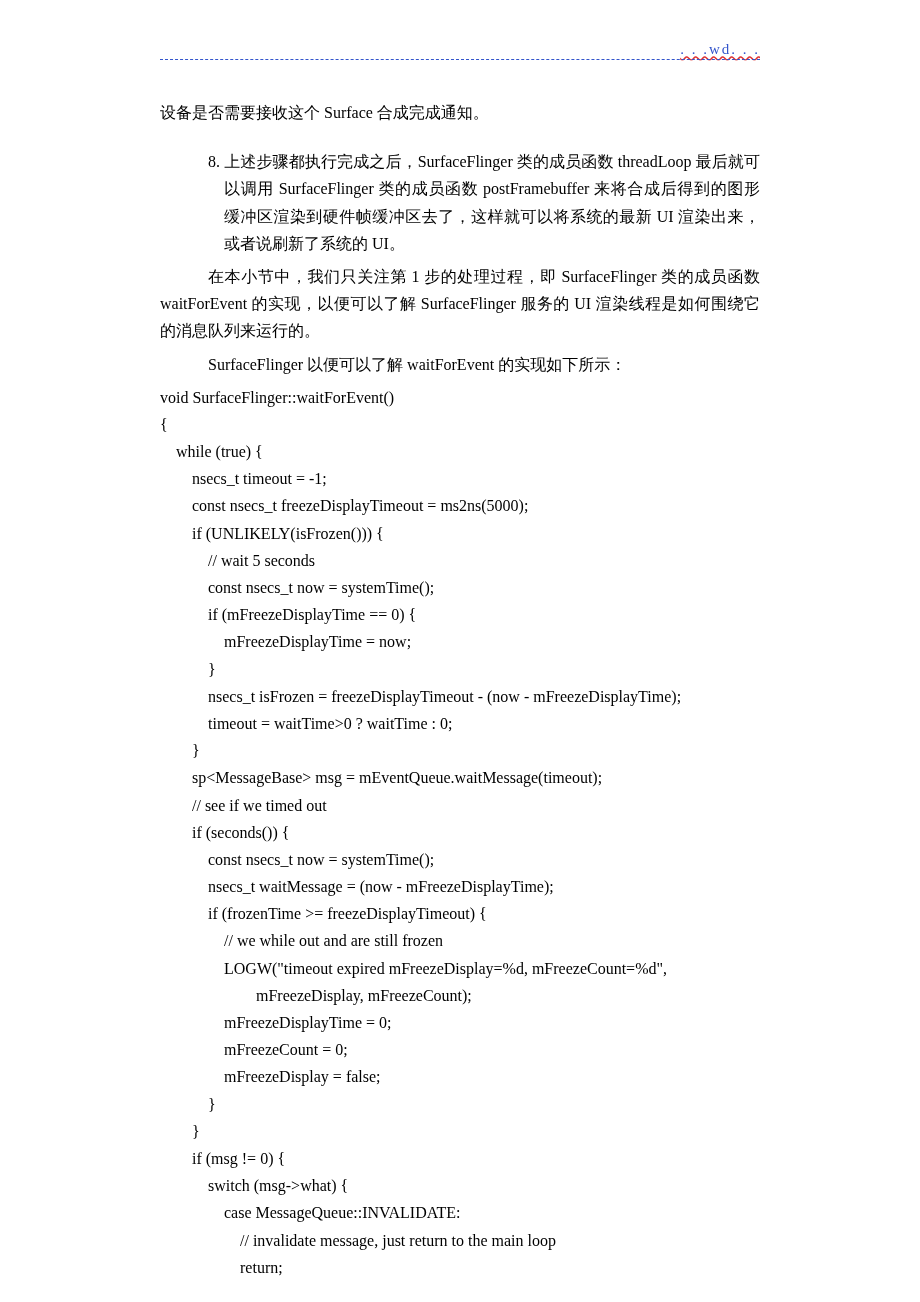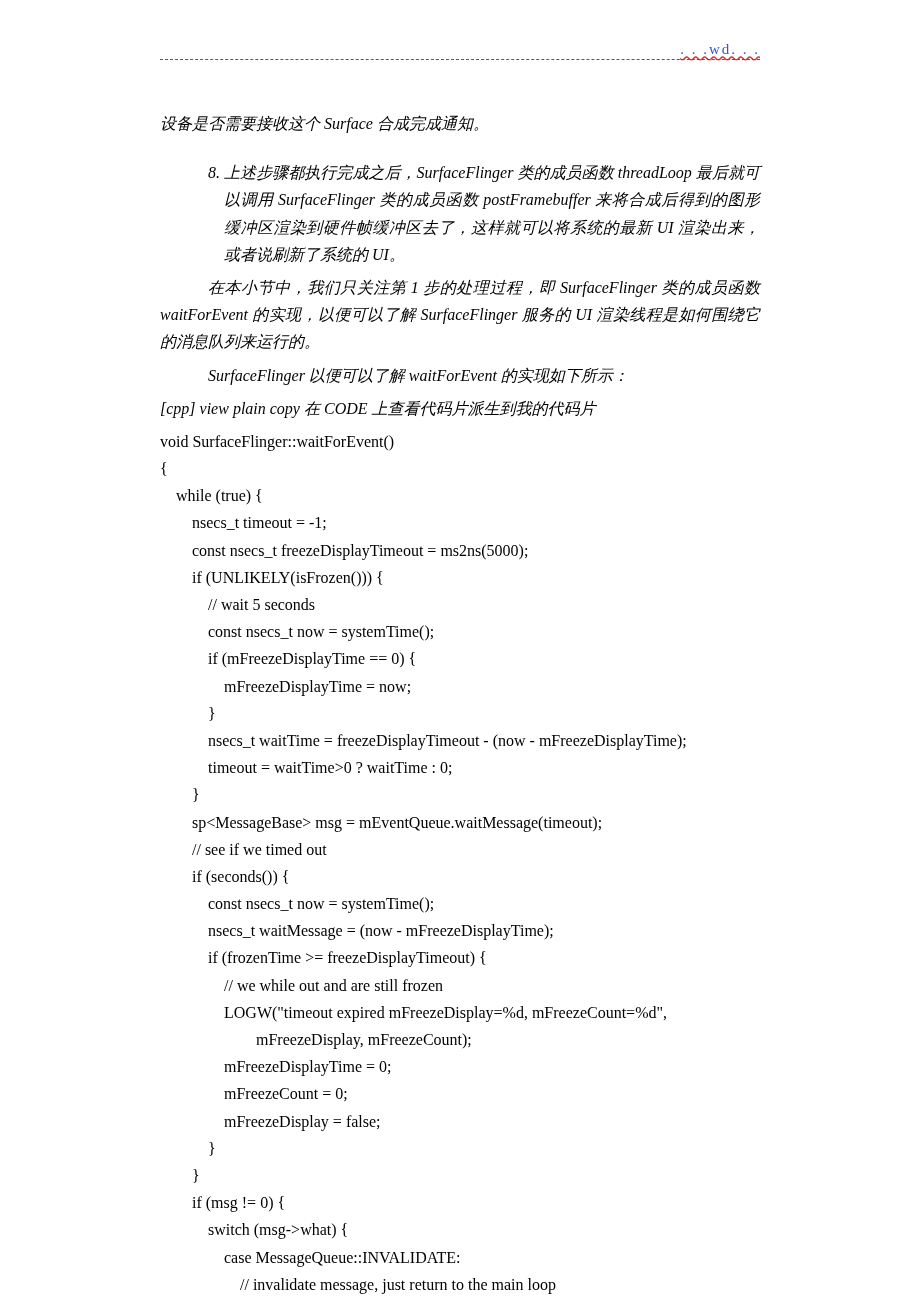--- a/index.html
+++ b/index.html
@@ -12,21 +12,21 @@
     width: 920px;
   }
   .page {
     width: 920px;
     box-sizing: border-box;
     padding: 40px 160px 40px 160px;
   }
   .header-line {
     position: relative;
     height: 20px;
-    margin-bottom: 50px;
+    margin-bottom: 39px;
   }
   .header-dash {
     border-bottom: 1.5px dashed #3355cc;
     width: 100%;
     position: absolute;
     bottom: 0;
   }
   .header-text {
     position: absolute;
     right: 0;
@@ -35,21 +35,20 @@
     font-size: 15px;
     letter-spacing: 2px;
     text-decoration-style: wavy;
     text-decoration-line: underline;
     text-decoration-color: #d33;
   }
   .content p {
     margin: 0 0 6px 0;
     line-height: 1.7;
     text-align: justify;
-    font-style: italic;
   }
   .indent {
     text-indent: 2em;
   }
   .indent-num {
     padding-left: 3em;
   }
   .code-block {
     font-family: "Times New Roman", serif;
     line-height: 1.7;
@@ -70,34 +69,33 @@
   <div class="content">
 
     <p>设备是否需要接收这个 Surface 合成完成通知。</p>
 
     <p class="indent-num" style="text-indent:-1em; padding-left:4em;margin-top:22px;">8.  上述步骤都执行完成之后，SurfaceFlinger 类的成员函数 threadLoop 最后就可以调用 SurfaceFlinger 类的成员函数 postFramebuffer 来将合成后得到的图形缓冲区渲染到硬件帧缓冲区去了，这样就可以将系统的最新 UI 渲染出来，或者说刷新了系统的 UI。</p>
 
     <p class="indent" style="text-indent:3em;">在本小节中，我们只关注第 1 步的处理过程，即 SurfaceFlinger 类的成员函数 waitForEvent 的实现，以便可以了解 SurfaceFlinger 服务的 UI 渲染线程是如何围绕它的消息队列来运行的。</p>
 
     <p class="indent" style="text-indent:3em;">SurfaceFlinger 以便可以了解 waitForEvent 的实现如下所示：</p>
 
-    <p>[cpp] view plain copy  在 CODE 上查看代码片派生到我的代码片</p>
 
     <div class="code-block"><span>void SurfaceFlinger::waitForEvent()  </span>
 <span>{  </span>
 <span>    while (true) {  </span>
 <span>        nsecs_t timeout = -1;  </span>
 <span>        const nsecs_t freezeDisplayTimeout = ms2ns(5000);  </span>
 <span>        if (UNLIKELY(isFrozen())) {  </span>
 <span>            // wait 5 seconds  </span>
 <span>            const nsecs_t now = systemTime();  </span>
 <span>            if (mFreezeDisplayTime == 0) {  </span>
 <span>                mFreezeDisplayTime = now;  </span>
 <span>            }  </span>
-<span>            nsecs_t waitTime = freezeDisplayTimeout - (now - mFreezeDisplayTime);  </span>
+<span>            nsecs_t isFrozen = freezeDisplayTimeout - (now - mFreezeDisplayTime);  </span>
 <span>            timeout = waitTime&gt;0 ? waitTime : 0;  </span>
 <span>        }  </span>
 <span>        sp&lt;MessageBase&gt; msg = mEventQueue.waitMessage(timeout);  </span>
 <span>        // see if we timed out  </span>
 <span>        if (seconds()) {  </span>
 <span>            const nsecs_t now = systemTime();  </span>
 <span>            nsecs_t waitMessage = (now - mFreezeDisplayTime);  </span>
 <span>            if (frozenTime &gt;= freezeDisplayTimeout) {  </span>
 <span>                // we while out and are still frozen  </span>
 <span>                LOGW("timeout expired mFreezeDisplay=%d, mFreezeCount=%d",  </span>

